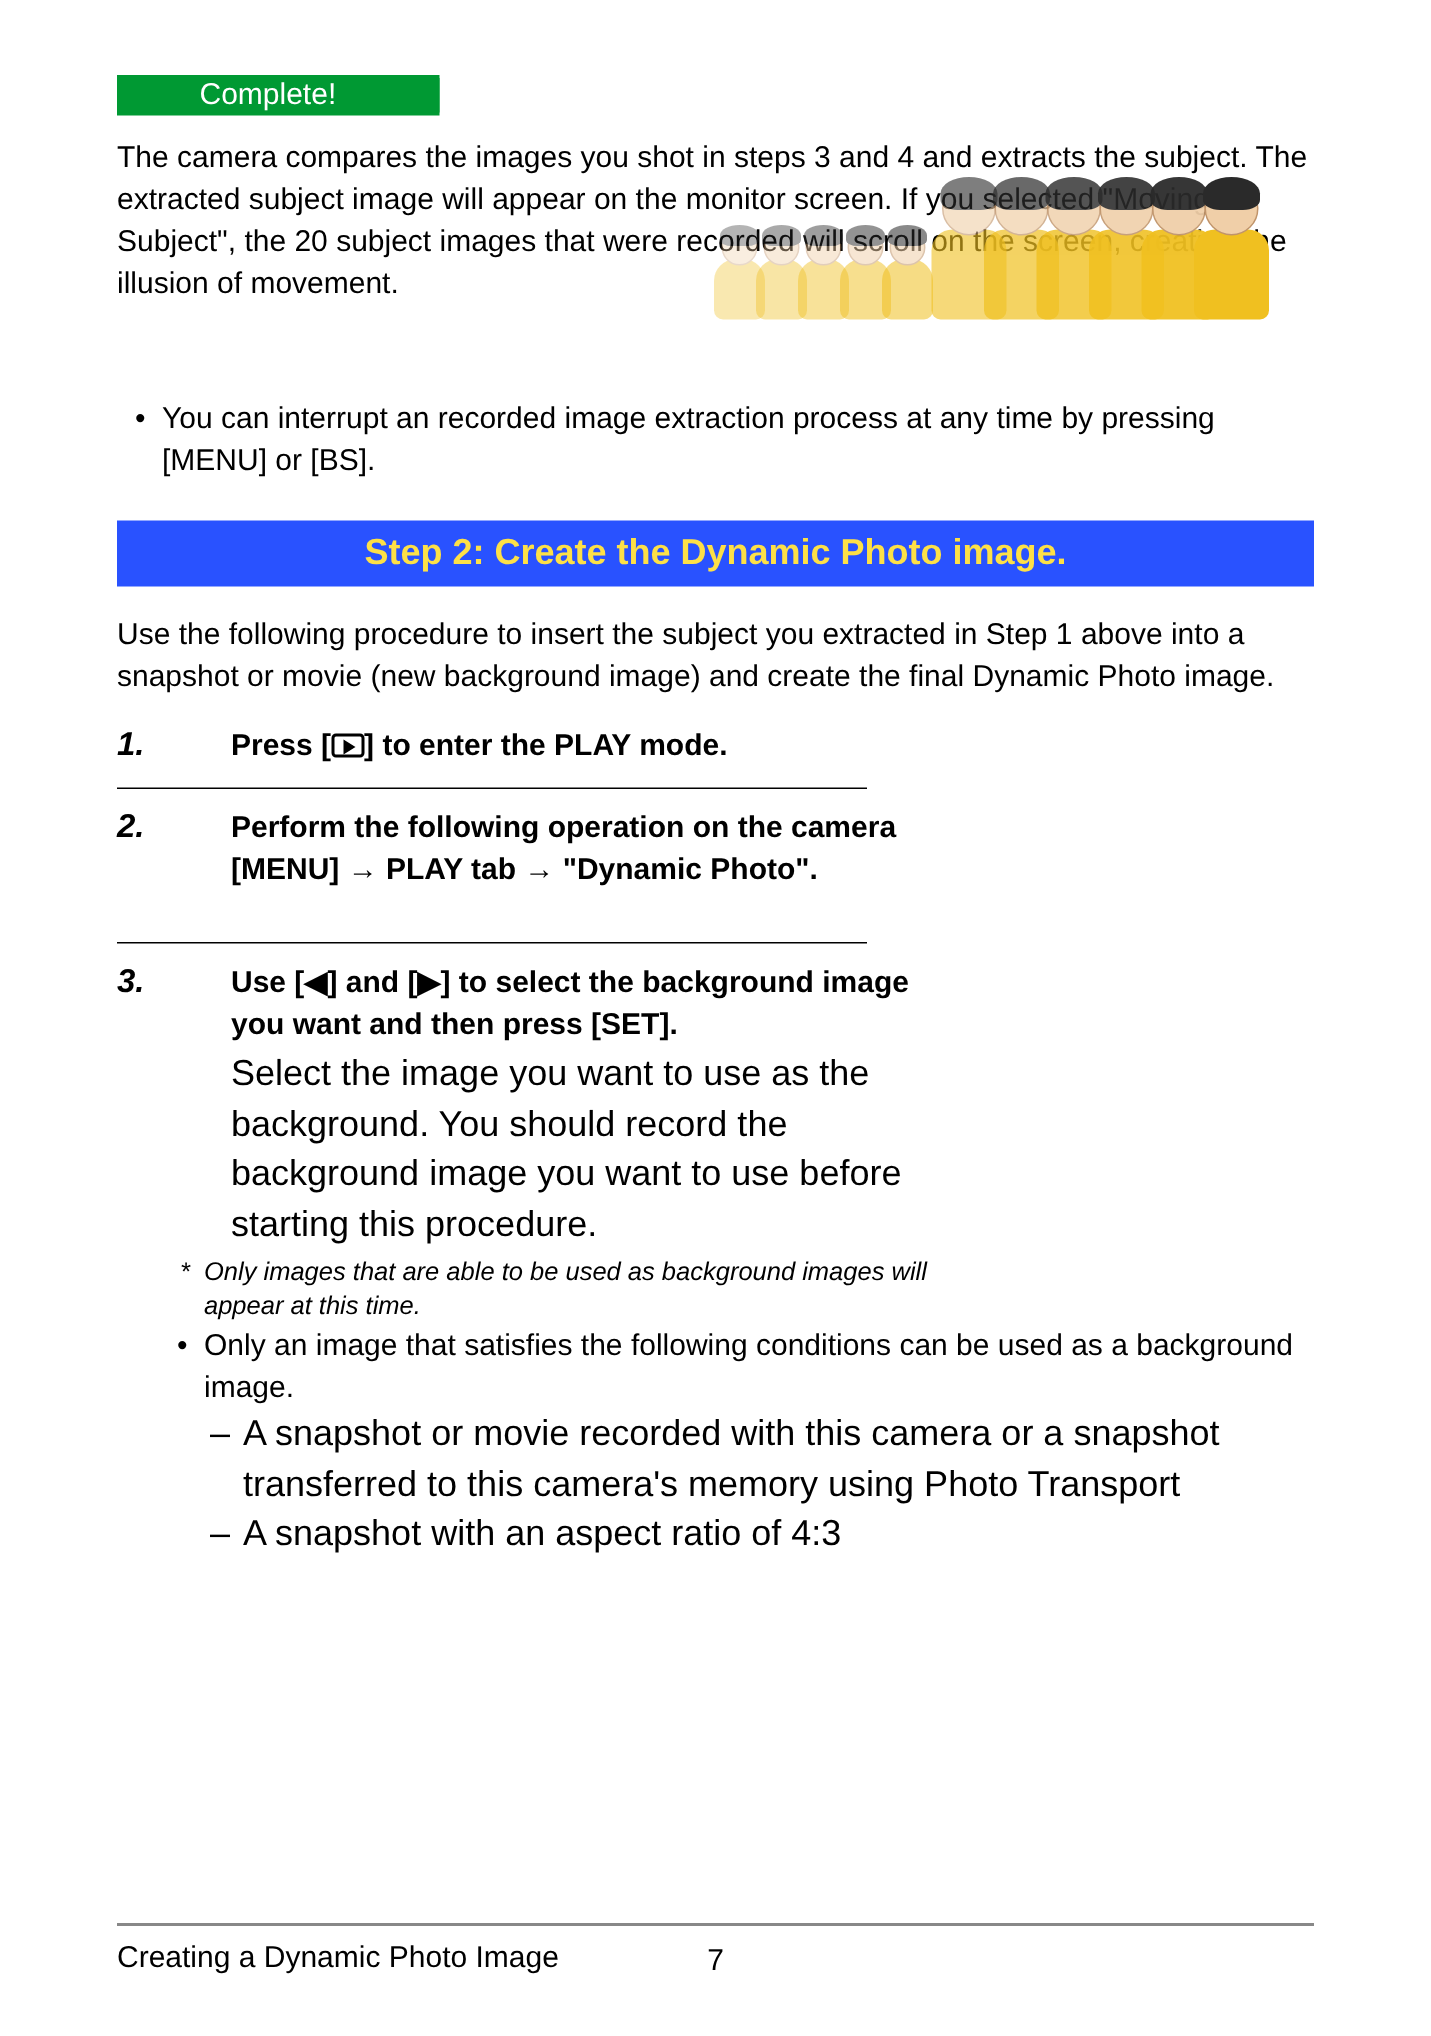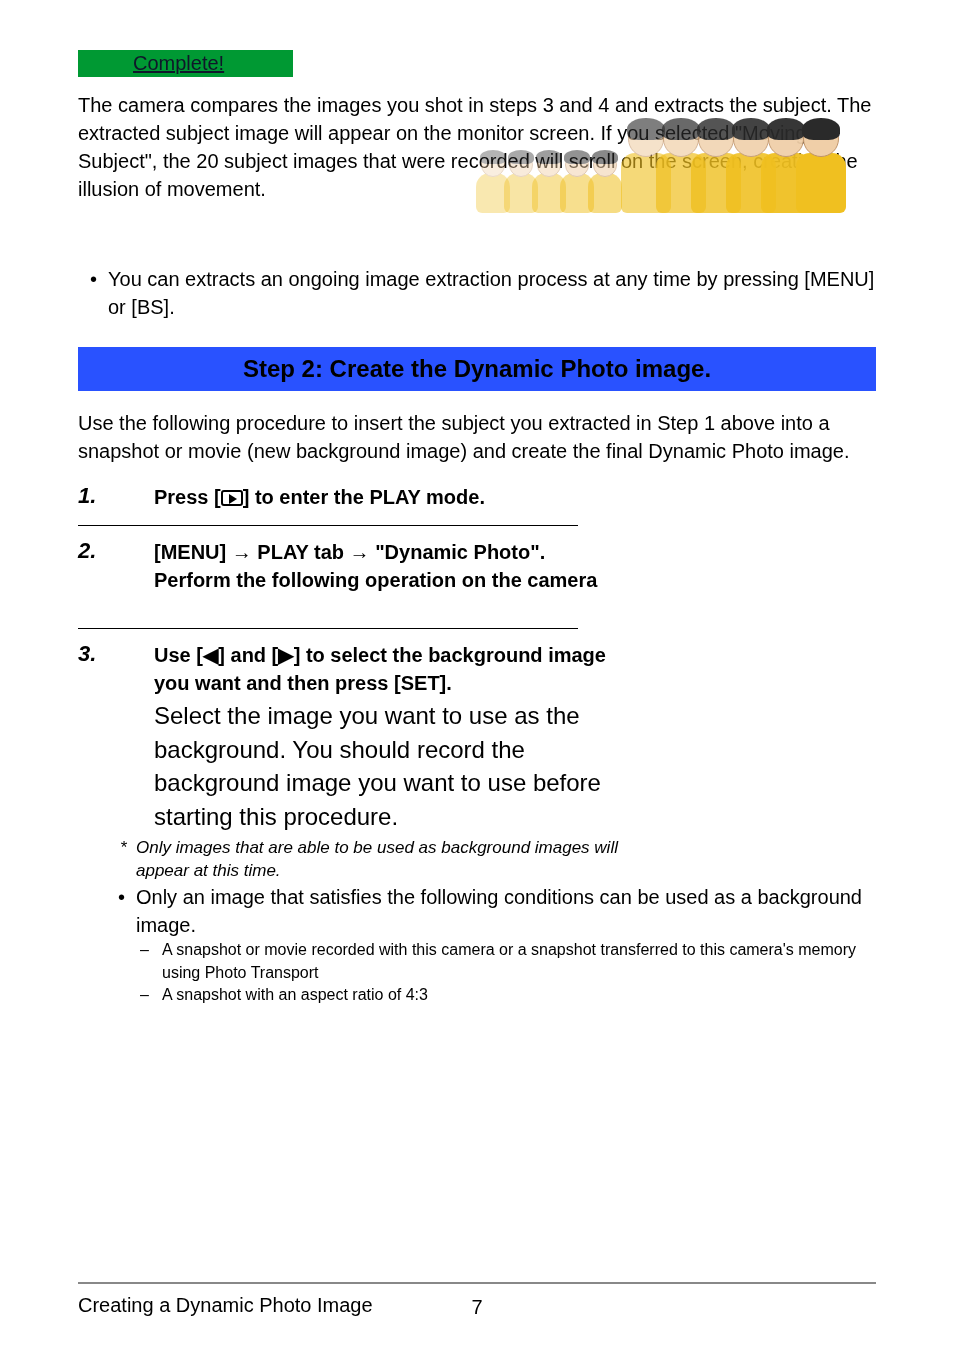--- a/index.html
+++ b/index.html
@@ -15,23 +15,22 @@
     }
     .green-bar {
       display: inline-block;
       background: #009933;
       padding: 2px 0;
       width: 215px;
       margin-bottom: 14px;
     }
     .green-bar span {
       background: #009933;
-      color: #0f172a;
+      color: #ffffff;
       font-weight: normal;
-      text-decoration: underline;
     }
     .complete-label {
       display: block;
       text-align: left;
       padding-left: 55px;
       color: #fff;
       font-weight: bold;
       font-size: 20px;
     }
     .intro-block {
@@ -60,21 +59,21 @@
       position: relative;
     }
     ul.bullets li::before {
       content: "•";
       position: absolute;
       left: 12px;
       top: 0;
     }
     .step-banner {
       background: #2952ff;
-      color: #000000;
+      color: #fde047;
       font-size: 24px;
       font-weight: bold;
       text-align: center;
       padding: 8px 0;
       margin: 26px 0 18px 0;
     }
     .step-intro {
       font-size: 20px;
       line-height: 1.4;
       margin-bottom: 18px;
@@ -140,21 +139,21 @@
     }
     .note-star::before { content: "*"; position: absolute; left: 2px; top: 0; }
     .sub-bullet {
       font-size: 20px;
       line-height: 1.4;
       padding-left: 58px;
       position: relative;
     }
     .sub-bullet::before { content: "•"; position: absolute; left: 40px; }
     .dash-item {
-      font-size: 16px;
+      font-size: 24px;
       line-height: 1.4;
       padding-left: 84px;
       position: relative;
     }
     .dash-item::before { content: "–"; position: absolute; left: 62px; }
 
     .footer {
       position: absolute;
       bottom: 40px;
       left: 78px;
@@ -281,21 +280,21 @@
             <div class="hair"></div>
           </div>
           <div class="body"></div>
         </div>
     </div>
   </div>
   <p class="intro-text">The camera compares the images you shot in steps 3 and 4 and extracts the subject. The extracted subject image will appear on the monitor screen. If you selected "Moving Subject", the 20 subject images that were recorded will scroll on the screen, creating the illusion of movement.</p>
 </div>
 
 <ul class="bullets">
-  <li>You can extracts an ongoing image extraction process at any time by pressing [MENU] or [BS].</li>
+  <li>You can interrupt an recorded image extraction process at any time by pressing [MENU] or [BS].</li>
 </ul>
 
 <div class="step-banner">Step 2: Create the Dynamic Photo image.</div>
 
 <p class="step-intro">Use the following procedure to insert the subject you extracted in Step 1 above into a snapshot or movie (new background image) and create the final Dynamic Photo image.</p>
 
 
 <div class="num-step">
   <div class="row">
     <div class="num">1.</div>
@@ -306,24 +305,24 @@
     </div>
   </div>
 </div>
 <hr class="hr">
 
 
 <div class="num-step" style="min-height:60px">
   <div class="row">
     <div class="num">2.</div>
     <div class="step-body">
+      <div class="step-title">Perform the following operation on the camera</div>
       <div class="step-title">
         <span>[MENU] </span><span class="arrow">→</span><span> PLAY tab </span><span class="arrow">→</span><span> "Dynamic Photo".</span>
       </div>
-      <div class="step-title">Perform the following operation on the camera</div>
     </div>
   </div>
 </div>
 
 <hr class="hr" style="margin-top:30px">
 
 
 <div class="num-step">
   <div class="row">
     <div class="num">3.</div>

